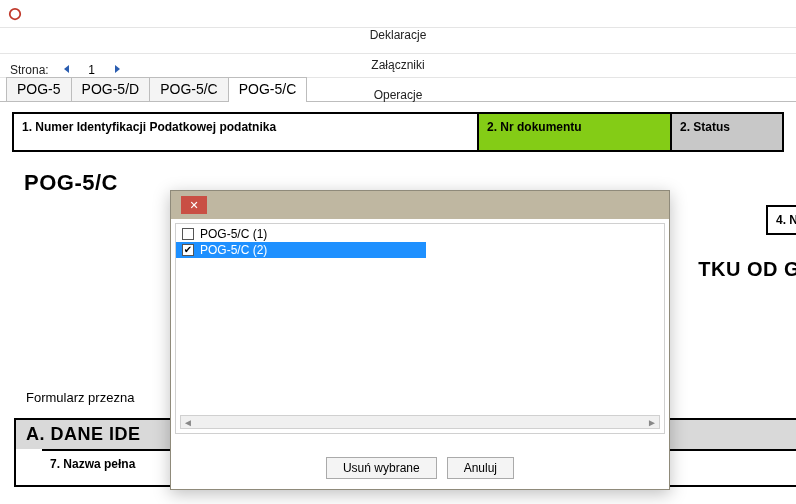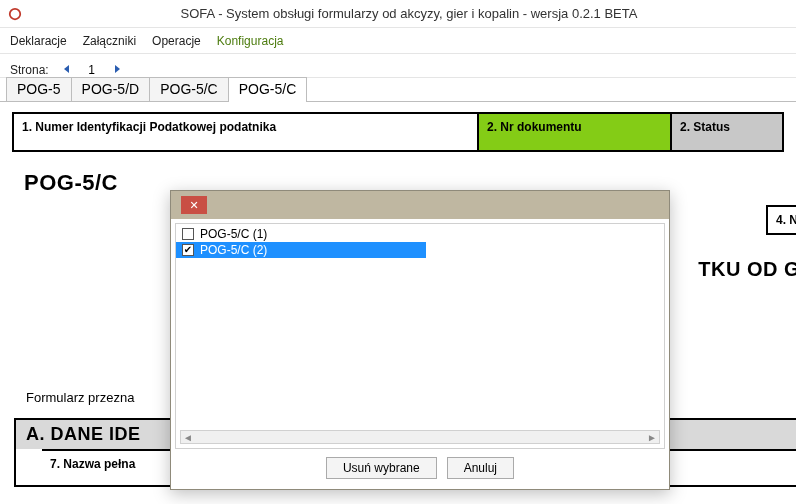--- a/index.html
+++ b/index.html
@@ -33,20 +33,21 @@
     font-size: 13px;
     color: #333;
   }
   .menubar {
     height: 26px;
     display: flex;
     align-items: center;
     padding: 0 10px;
     gap: 16px;
     border-bottom: 1px solid #e5e5e5;
+    flex-direction: column;
   }
   .menubar .menu-item { color: #222; cursor: default; }
   .menubar .menu-item.disabled { color: #4d7c0f; }
   .pager {
     height: 24px;
     display: flex;
     align-items: flex-end;
     padding: 0 10px;
     gap: 10px;
     border-bottom: 1px solid #e5e5e5;
@@ -236,40 +237,40 @@
     color: #888;
     font-size: 10px;
   }
   .m-footer {
     height: 36px;
     display: flex;
     align-items: center;
     justify-content: center;
     gap: 10px;
     padding-bottom: 6px;
+    margin-top: 15px;
   }
   .m-footer button {
     font-family: inherit;
     font-size: 12px;
     padding: 3px 16px;
     border: 1px solid #aaa;
     background: #f4f4f4;
     cursor: pointer;
   }
 </style>
 </head>
 <body>
 
 <div class="titlebar">
   <span class="app-icon">
     <svg viewBox="0 0 16 16" width="14" height="14">
         <circle cx="8" cy="8" r="6" fill="none" stroke="#c0392b" stroke-width="2"></circle>
       </svg>
   </span>
-  <span class="title">SOFA - System obsługi formularzy od akcyzy, gier i kopalin - wersja 0.2.1 BETA</span>
 </div>
 
 <div class="menubar">
   <span class="menu-item">Deklaracje</span>
   <span class="menu-item">Załączniki</span>
   <span class="menu-item">Operacje</span>
   <span class="menu-item disabled">Konfiguracja</span>
 </div>
 
 <div class="pager">

